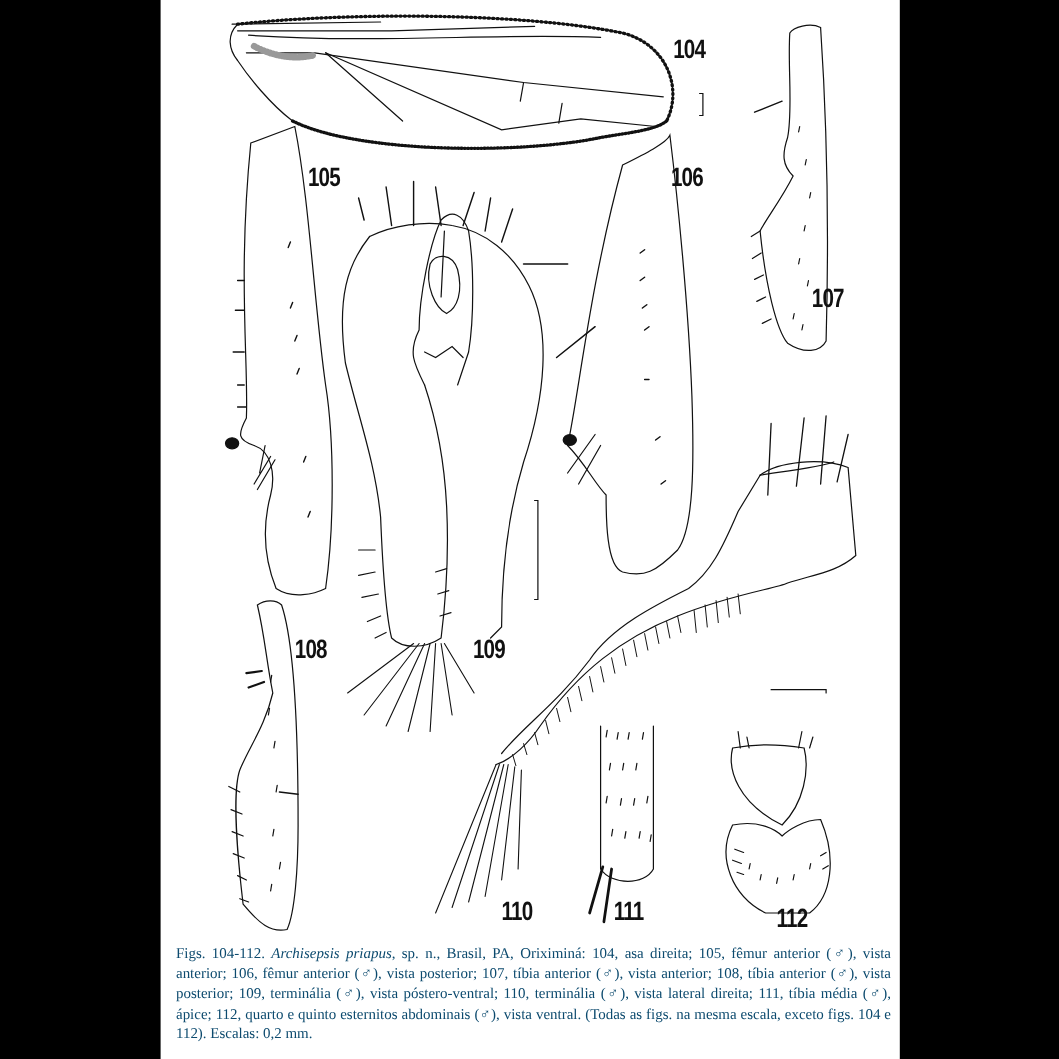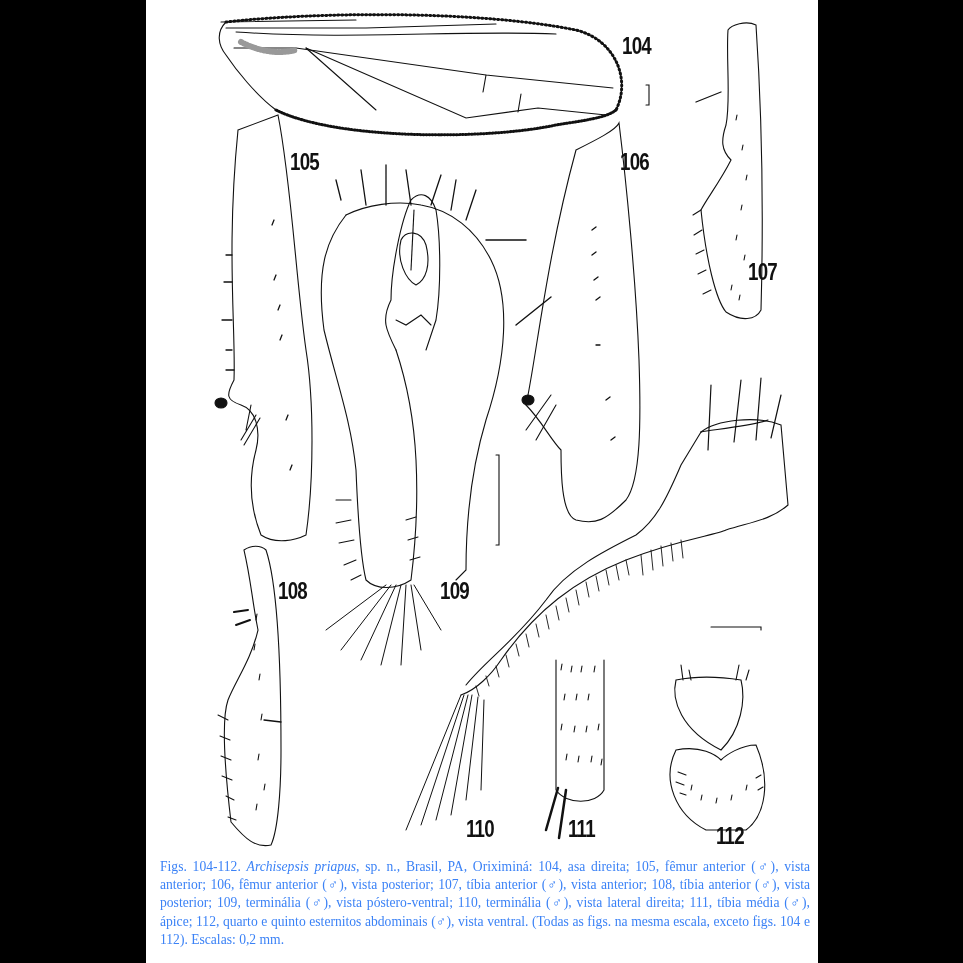--- a/index.html
+++ b/index.html
@@ -1,21 +1,21 @@
 <!DOCTYPE html>
 <html><head>
 <meta charset="utf-8">
 <style>
   html, body { margin:0; padding:0; }
   body { width:963px; height:963px; background:#000; position:relative; overflow:hidden; }
   .page { position:absolute; left:146px; top:0; width:672px; height:963px; background:#fff; }
-  .plate { position:absolute; left:10px; top:0; width:672px; height:850px; }
+  .plate { position:absolute; left:0; top:0; width:672px; height:850px; }
   .plate svg { position:absolute; left:0; top:0; }
   .fig-label { position:absolute; font-family:"Liberation Sans", sans-serif; font-weight:bold; font-size:24px; letter-spacing:-1px; color:#111; transform:scaleX(0.78); transform-origin:left top; }
-  .caption { position:absolute; left:14px; top:858px; width:650px; font-family:"Liberation Serif", serif; font-size:13.6px; line-height:18.2px; color:#3b82f6; text-align:justify; }
+  .caption { position:absolute; left:14px; top:858px; width:650px; font-family:"Liberation Serif", serif; font-size:13.6px; line-height:18.2px; color:#0c4a6e; text-align:justify; }
   .caption i { font-style:italic; }
 </style>
 </head>
 <body>
 
 <div class="page">
   <div class="plate">
     <svg width="672" height="850" viewBox="0 0 672 850" fill="none" stroke="#111" stroke-width="1.1" stroke-linecap="round">
 
       <g>

